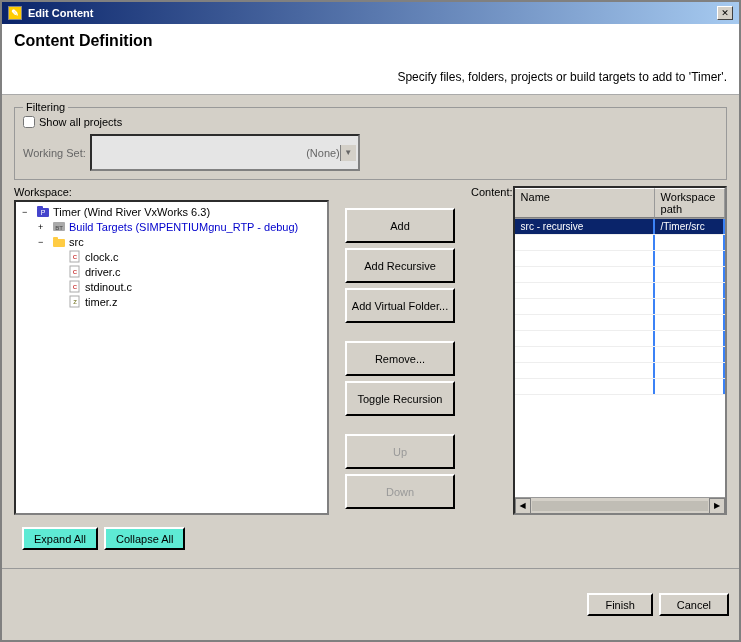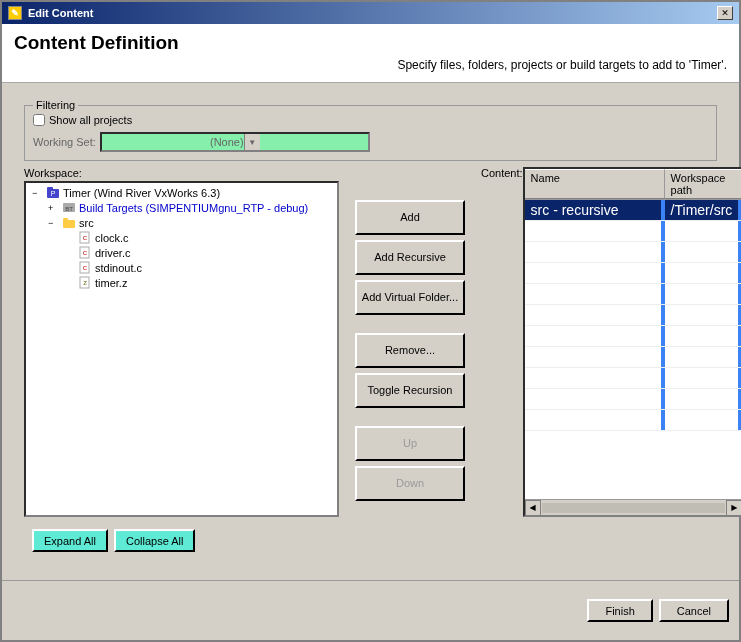--- a/index.html
+++ b/index.html
@@ -74,37 +74,37 @@
 
     
     .content-header {
       background: white;
       padding: 8px 12px 10px 12px;
       border-bottom: 1px solid #aaa;
       flex-shrink: 0;
     }
 
     .content-header h2 {
-      font-size: 19px;
+      font-size: 16px;
       font-weight: bold;
-      margin-bottom: 4px;
+      margin-bottom: 20px;
     }
 
     .content-header p {
       font-size: 12px;
       color: #000;
       text-align: right;
     }
 
     
     .main-body {
       display: flex;
       flex-direction: column;
       flex: 1;
-      padding: 22px;
+      padding: 12px;
       gap: 6px;
     }
 
     
     .filtering-group {
       border: 1px solid #999;
       padding: 6px 8px 8px 8px;
       position: relative;
       background: #d4d0c8;
     }
@@ -137,28 +137,28 @@
       gap: 4px;
     }
 
     .working-set-label {
       font-size: 11px;
       color: #666;
     }
 
     .working-set-combo {
       flex: 1;
-      height: 20px;
-      background: #86efac;
+      height: 37px;
+      background: #e5e5e5;
       border: 2px inset #808080;
       color: #666;
       font-size: 11px;
       display: flex;
       align-items: center;
-      justify-content: center;
+      justify-content: flex-end;
       padding: 0 2px;
       max-width: 270px;
     }
 
     .combo-arrow {
       width: 16px;
       height: 16px;
       background: #d4d0c8;
       border-left: 1px solid #808080;
       display: flex;
@@ -295,22 +295,22 @@
       cursor: pointer;
     }
 
     .table-row.selected {
       background: #0a246a;
       color: white;
     }
 
     .td-cell {
       padding: 2px 6px;
-      font-size: 14px;
-      border-right: 4px solid #3b82f6;
+      font-size: 10px;
+      border-right: 2px solid #3b82f6;
       overflow: hidden;
       text-overflow: ellipsis;
       white-space: nowrap;
     }
 
     .td-name { width: 140px; }
     .td-path { flex: 1; }
 
     
     .table-hscroll {
@@ -359,21 +359,21 @@
       border-bottom-color: #404040;
       font-size: 11px;
       cursor: pointer;
     }
 
     
     .footer {
       display: flex;
       justify-content: flex-end;
       align-items: center;
-      padding: 18px 10px;
+      padding: 24px 10px;
       gap: 6px;
       border-top: 1px solid #999;
       background: #d4d0c8;
       flex-shrink: 0;
     }
 
     .footer-btn {
       height: 23px;
       padding: 0 16px;
       background: #d4d0c8;

